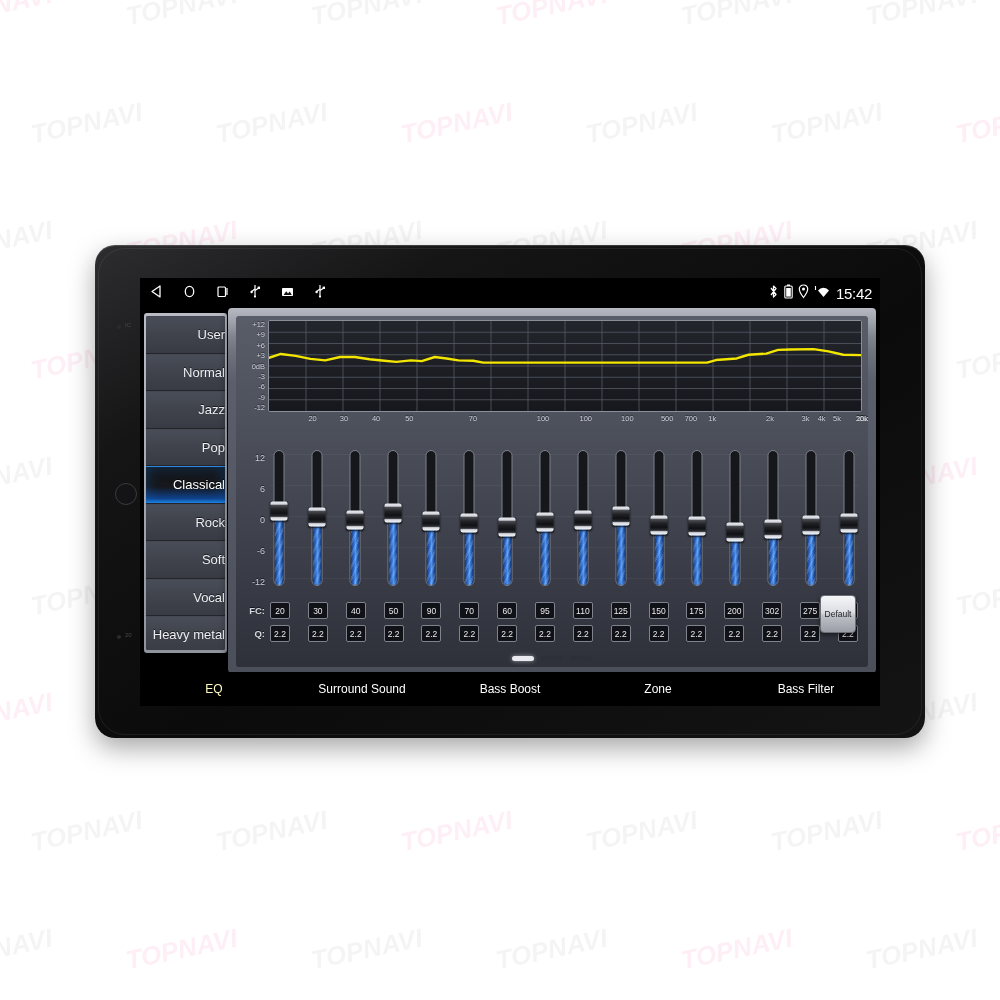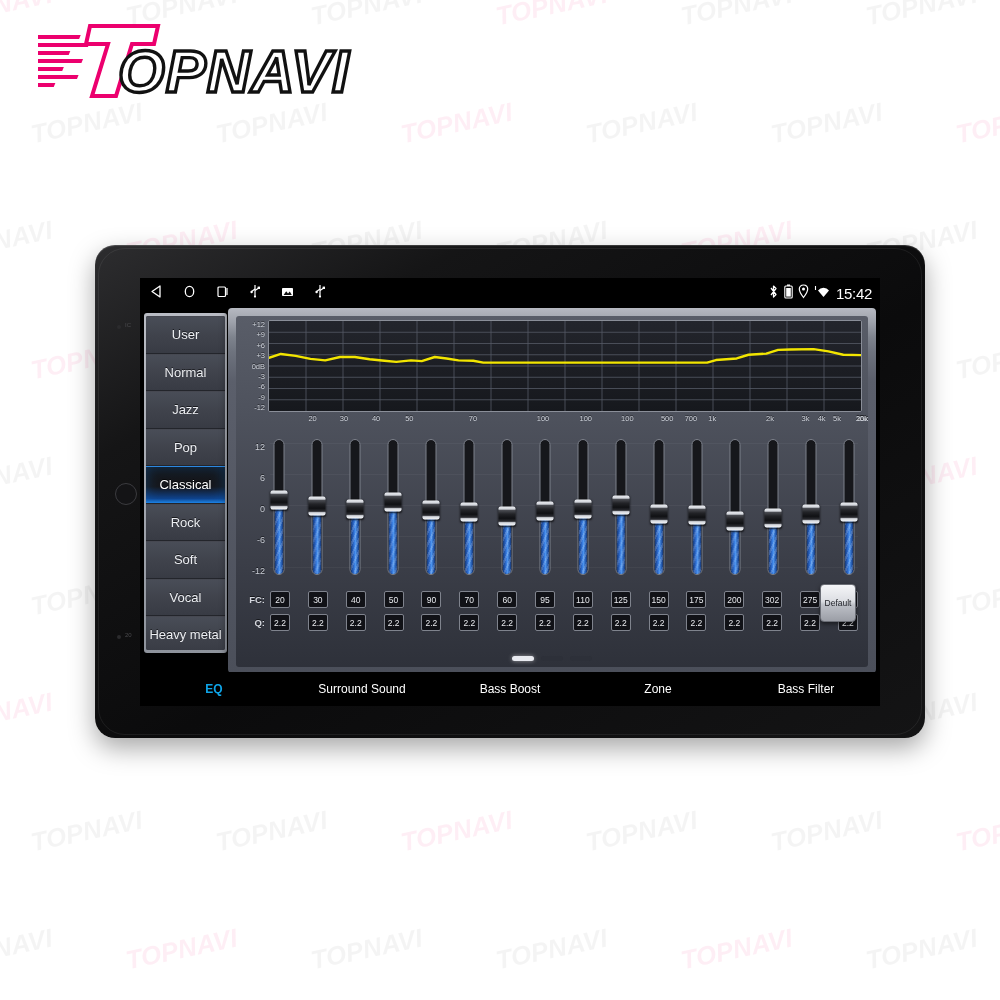--- a/index.html
+++ b/index.html
@@ -68,21 +68,21 @@
     position:absolute; left:4px; top:5px; width:83px; height:340px;
     background:linear-gradient(180deg,#b9bcc4,#8e939c);
     border-radius:3px; padding:3px 2px;
     box-shadow:0 2px 4px rgba(0,0,0,0.6);
   }
   .presets-inner{
     width:100%; height:100%; overflow:hidden; border-radius:2px;
     background:#3d4049;
   }
   .preset {
-    height:37.5px; display:flex; align-items:center; justify-content:center;
+    height:37.5px; display:flex; align-items:center; justify-content:flex-end;
     font-size:13px; color:#eceef2;
     background:linear-gradient(180deg,#494d57 0%, #40434c 50%, #383b44 100%);
     border-bottom:1px solid #23252b;
     border-top:1px solid rgba(255,255,255,0.07);
     text-shadow:0 -1px 0 rgba(0,0,0,0.6);
   }
   .preset.selected {
     background:linear-gradient(180deg,#131417 0%, #16181d 55%, #0f3f86 88%, #1f86e8 100%);
     color:#ffffff;
     box-shadow: inset 0 0 14px rgba(20,120,220,0.35);
@@ -118,21 +118,21 @@
   }
   .plot svg{ display:block; width:100%; height:100%; }
   .xlabels {
     position:absolute; left:26px; right:0; top:94px; height:13px;
     font-size:7.5px; color:#cdd1d9;
     text-shadow:0 -1px 0 rgba(0,0,0,0.55);
   }
   .xlabels span{ position:absolute; transform:translateX(-50%); white-space:nowrap; }
 
   
-  .faders { position:relative; height:150px; margin-top:9px; }
+  .faders { position:relative; height:150px; margin-top:20px; }
   .db-scale{
     position:absolute; left:0; top:4px; width:26px; height:132px;
     font-size:9px; color:#c7cbd3; text-align:right; padding-right:3px;
     text-shadow:0 -1px 0 rgba(0,0,0,0.55);
   }
   .db-scale span{ position:absolute; right:3px; transform:translateY(-50%); }
   .fader-grid{
     position:absolute; left:28px; right:4px; top:0; height:150px;
     display:flex; justify-content:space-between;
   }
@@ -193,21 +193,21 @@
   .dot.active{ background:#e8eaf0; box-shadow:0 0 4px rgba(255,255,255,0.5); }
 
   
   .tabs{
     position:absolute; left:0; right:0; bottom:0; height:34px;
     background:#000; display:flex; align-items:center;
   }
   .tab{
     flex:1; text-align:center; font-size:12px; color:#ffffff;
   }
-  .tab.active{ color:#0ea5e9;font-weight:bold; }
+  .tab.active{ color:#fef9c3; }
 </style>
 </head>
 <body>
 
 <div id="root">
 
   <div class="wm-layer" id="wmlayer">
       <div class="wm pink" style="left:-60px;top:-10px;">TOPNAVI</div>
       <div class="wm" style="left:125px;top:-10px;">TOPNAVI</div>
       <div class="wm" style="left:310px;top:-10px;">TOPNAVI</div>
@@ -257,38 +257,20 @@
       <div class="wm" style="left:770px;top:816px;">TOPNAVI</div>
       <div class="wm pink" style="left:955px;top:816px;">TOPNAVI</div>
       <div class="wm" style="left:-60px;top:934px;">TOPNAVI</div>
       <div class="wm pink" style="left:125px;top:934px;">TOPNAVI</div>
       <div class="wm" style="left:310px;top:934px;">TOPNAVI</div>
       <div class="wm" style="left:495px;top:934px;">TOPNAVI</div>
       <div class="wm pink" style="left:680px;top:934px;">TOPNAVI</div>
       <div class="wm" style="left:865px;top:934px;">TOPNAVI</div>
     </div>
 
-  <div class="brand">
-    <svg width="355" height="80" viewBox="0 0 355 80" aria-hidden="true">
-
-      <g fill="#ec006e">
-        <rect x="2" y="13" width="46" height="4" transform="skewX(-22)"></rect>
-        <rect x="8" y="21" width="52" height="4" transform="skewX(-22)"></rect>
-        <rect x="0" y="29" width="44" height="4" transform="skewX(-22)"></rect>
-        <rect x="10" y="37" width="50" height="4" transform="skewX(-22)"></rect>
-        <rect x="4" y="45" width="40" height="4" transform="skewX(-22)"></rect>
-        <rect x="14" y="53" width="48" height="4" transform="skewX(-22)"></rect>
-        <rect x="6" y="61" width="36" height="4" transform="skewX(-22)"></rect>
-      </g>
-
-      <path d="M52 4 L120 4 L116 22 L94 22 L78 74 L54 74 L70 22 L48 22 Z" fill="#ffffff" stroke="#ec006e" stroke-width="4"></path>
-
-      <text x="80" y="70" font-family="'Liberation Sans',sans-serif" font-size="60" font-weight="bold" font-style="italic" letter-spacing="1" fill="#ffffff" stroke="#111111" stroke-width="3.4">OPNAVI</text>
-    </svg>
-  </div>
 
   <div class="tablet">
     <div class="bezel-dot" style="left:22px; top:80px;"></div>
     <div class="bezel-mark" style="left:30px; top:77px;">IC</div>
     <div class="home-circle"></div>
     <div class="bezel-dot" style="left:22px; top:390px;"></div>
     <div class="bezel-mark" style="left:30px; top:387px;">20</div>
 
     <div class="screen">
 

